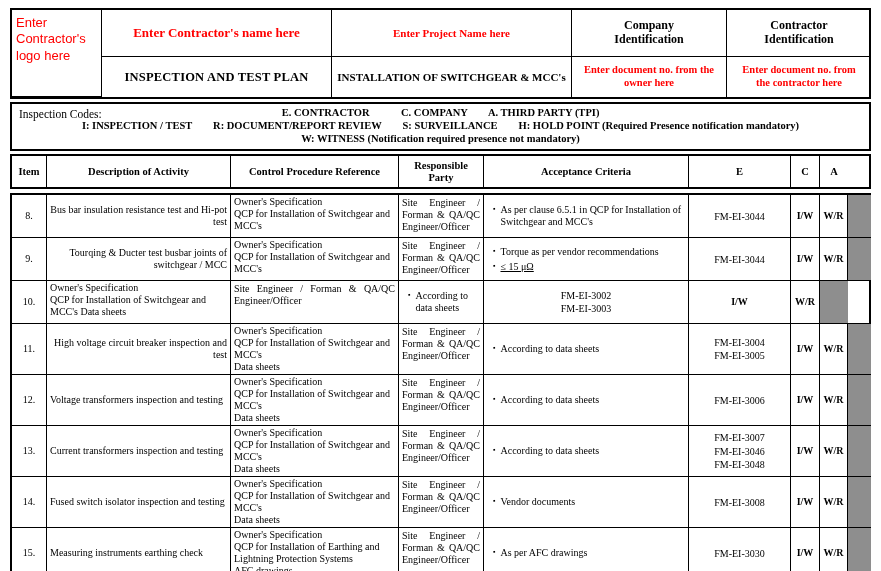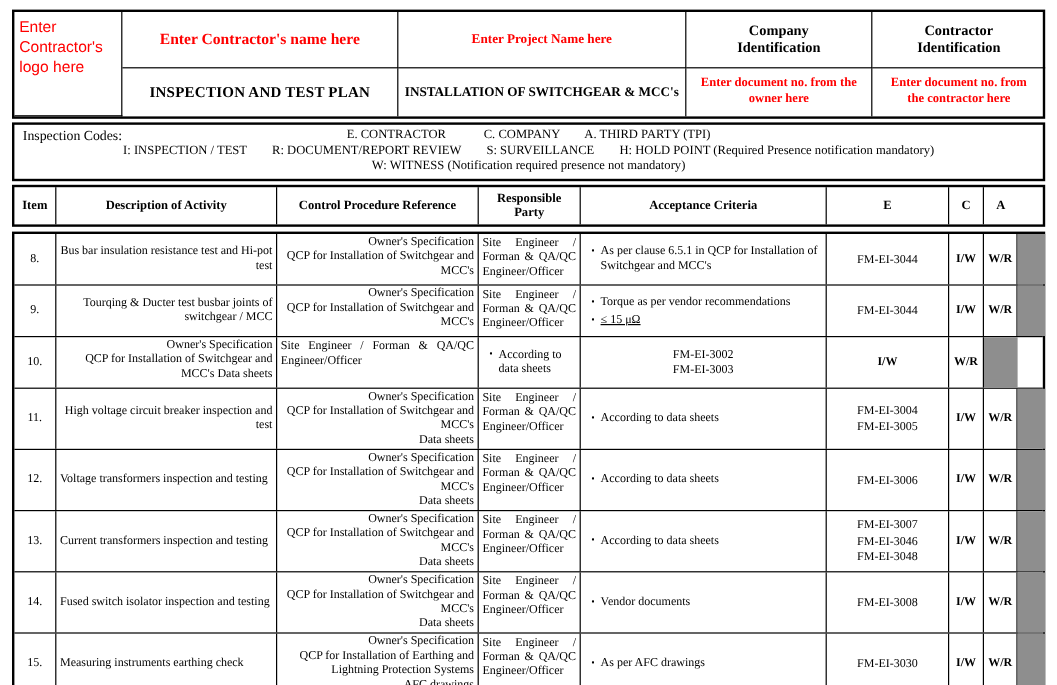--- a/index.html
+++ b/index.html
@@ -48,21 +48,21 @@
     position:relative;
     border:2px solid #000;
     margin-top:3px;
     padding:3px 2px 4px 2px;
     text-align:center;
   }
   .codes-label {
     position:absolute; left:7px; top:4px;
     font-size:11.5px; font-weight:400;
   }
-  .codes .cline { font-weight:400; font-size:10.5px; line-height:1.22; white-space:pre; }
+  .codes .cline { font-weight:700; font-size:10.5px; line-height:1.22; white-space:pre; }
 
   
   .tgrid { display:grid; grid-template-columns:35px 184px 168px 85px 205px 102px 29px 28px 23px; }
   .thead { border:2px solid #000; margin-top:3px; }
   .thead > div {
     border-right:1px solid #000;
     display:flex; align-items:center; justify-content:center;
     text-align:center; font-weight:700; font-size:10.5px;
     min-height:31px; padding:2px 2px; line-height:1.15;
   }
@@ -72,21 +72,21 @@
   .trow { border-bottom:1px solid #000; }
   .trow:last-child { border-bottom:none; }
   .cell {
     border-right:1px solid #000;
     font-size:10px; padding:1px 3px; min-height:42px;
     overflow:hidden; line-height:1.2;
   }
   .cell:last-child { border-right:none; }
   .c-item { display:flex; align-items:center; justify-content:center; }
   .c-desc { display:flex; align-items:center; text-align:right; }
-  .c-ctrl { white-space:pre-line;text-align:right; }
+  .c-ctrl { white-space:pre-line; }
   .c-resp { text-align:justify; padding-top:2px; }
   .c-acc  { display:flex; flex-direction:column; justify-content:center; gap:3px; padding-left:9px; }
   .c-ver  { display:flex; align-items:center; justify-content:center; text-align:center;
             font-weight:400; white-space:pre-line; line-height:1.35; }
   .c-e, .c-c { display:flex; align-items:center; justify-content:center; font-weight:700; }
   .c-a { background:#8e8e8e; }
   .bline { display:flex; align-items:flex-start; gap:5px; }
   .bsq { font-size:7px; line-height:11px; flex:none; }
   .u { text-decoration:underline; }
 </style>

